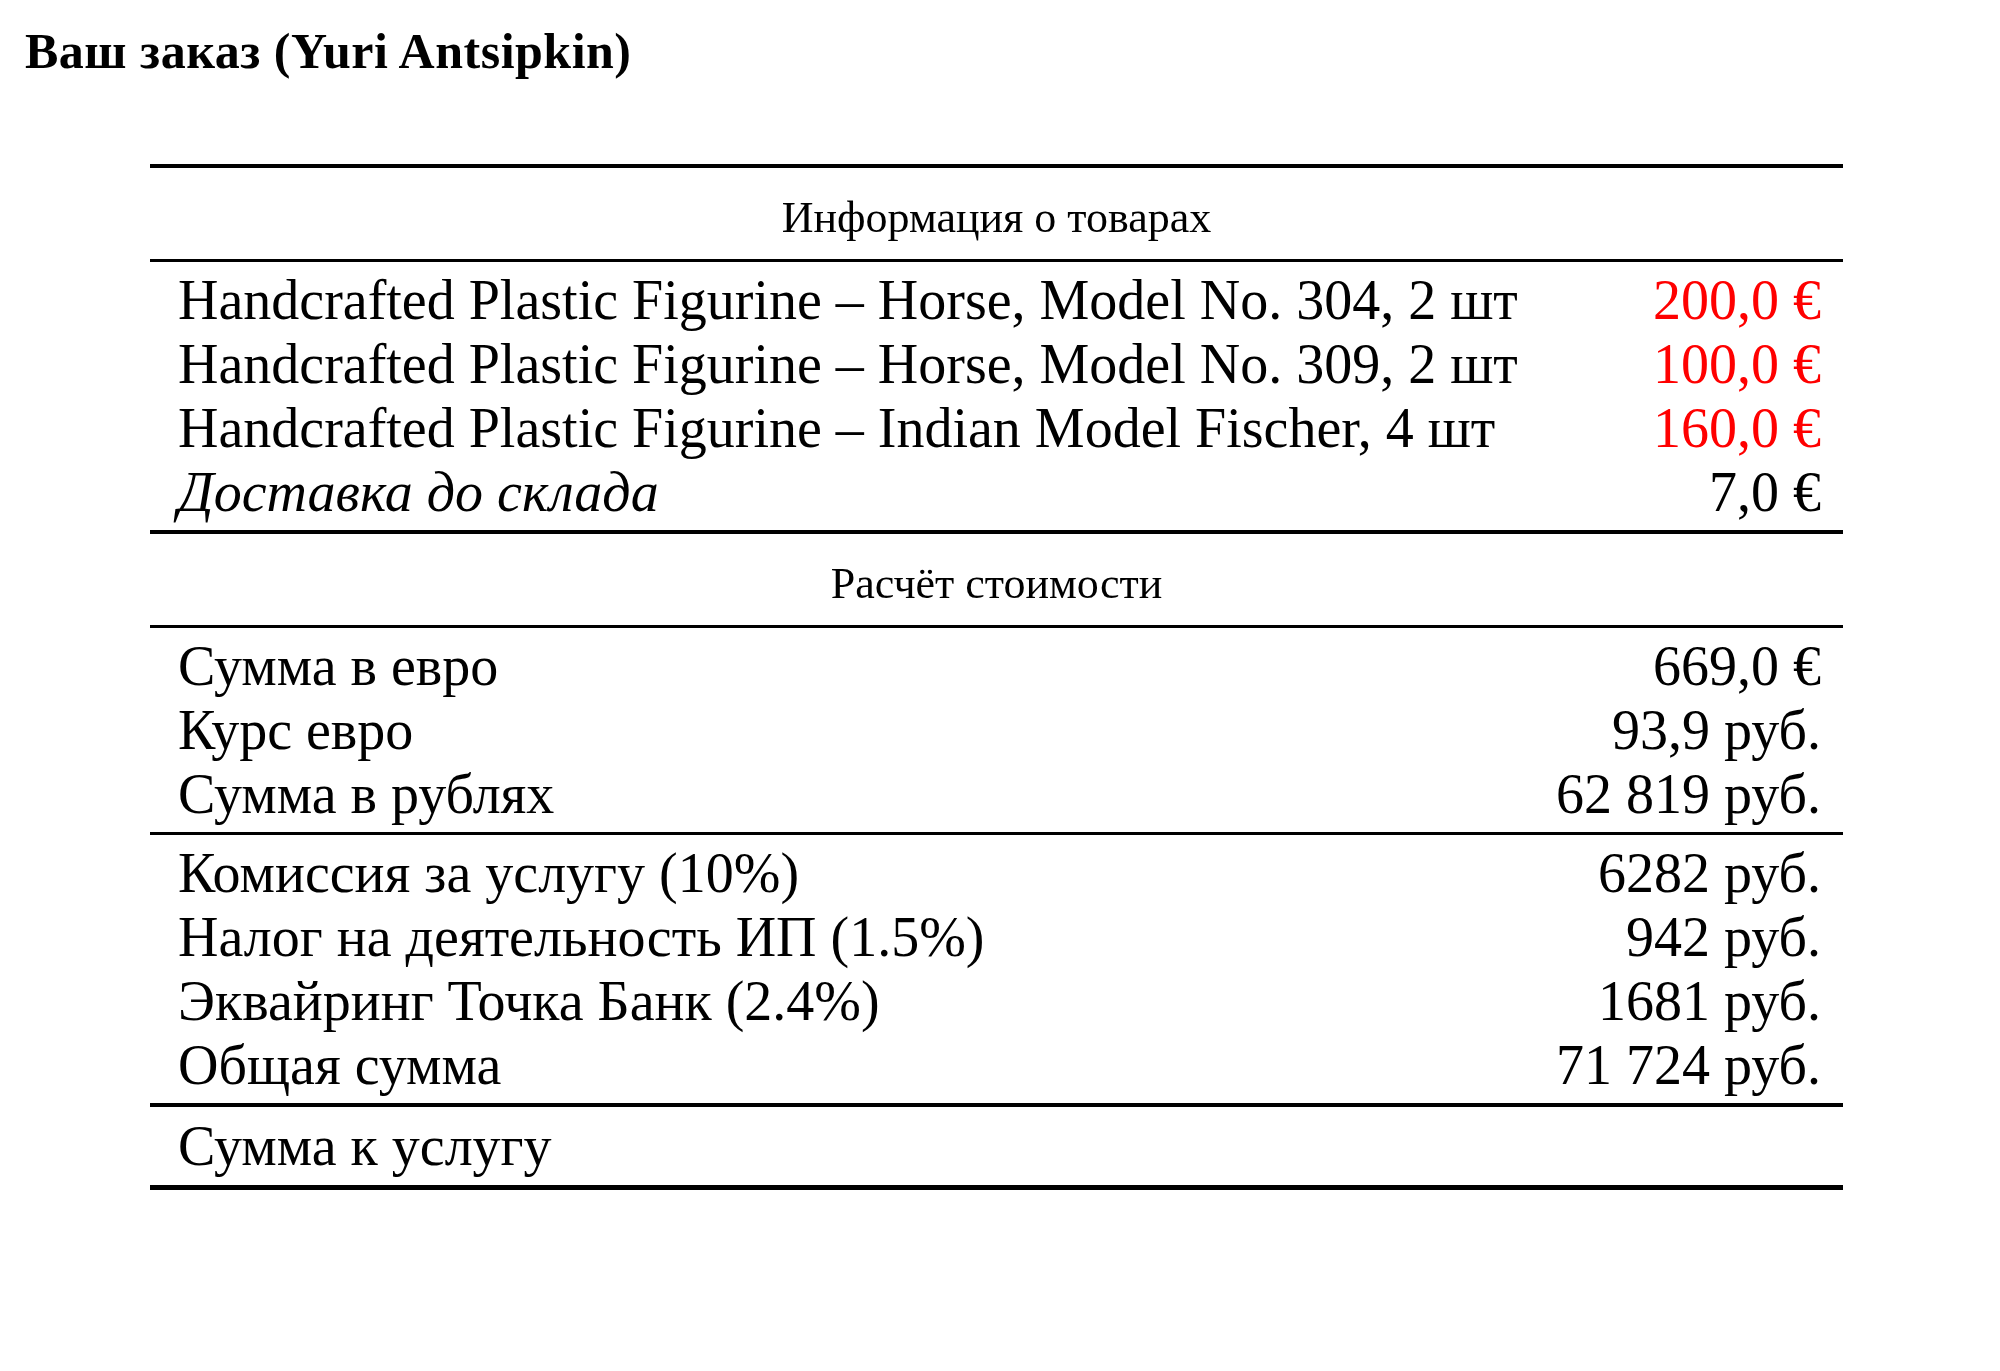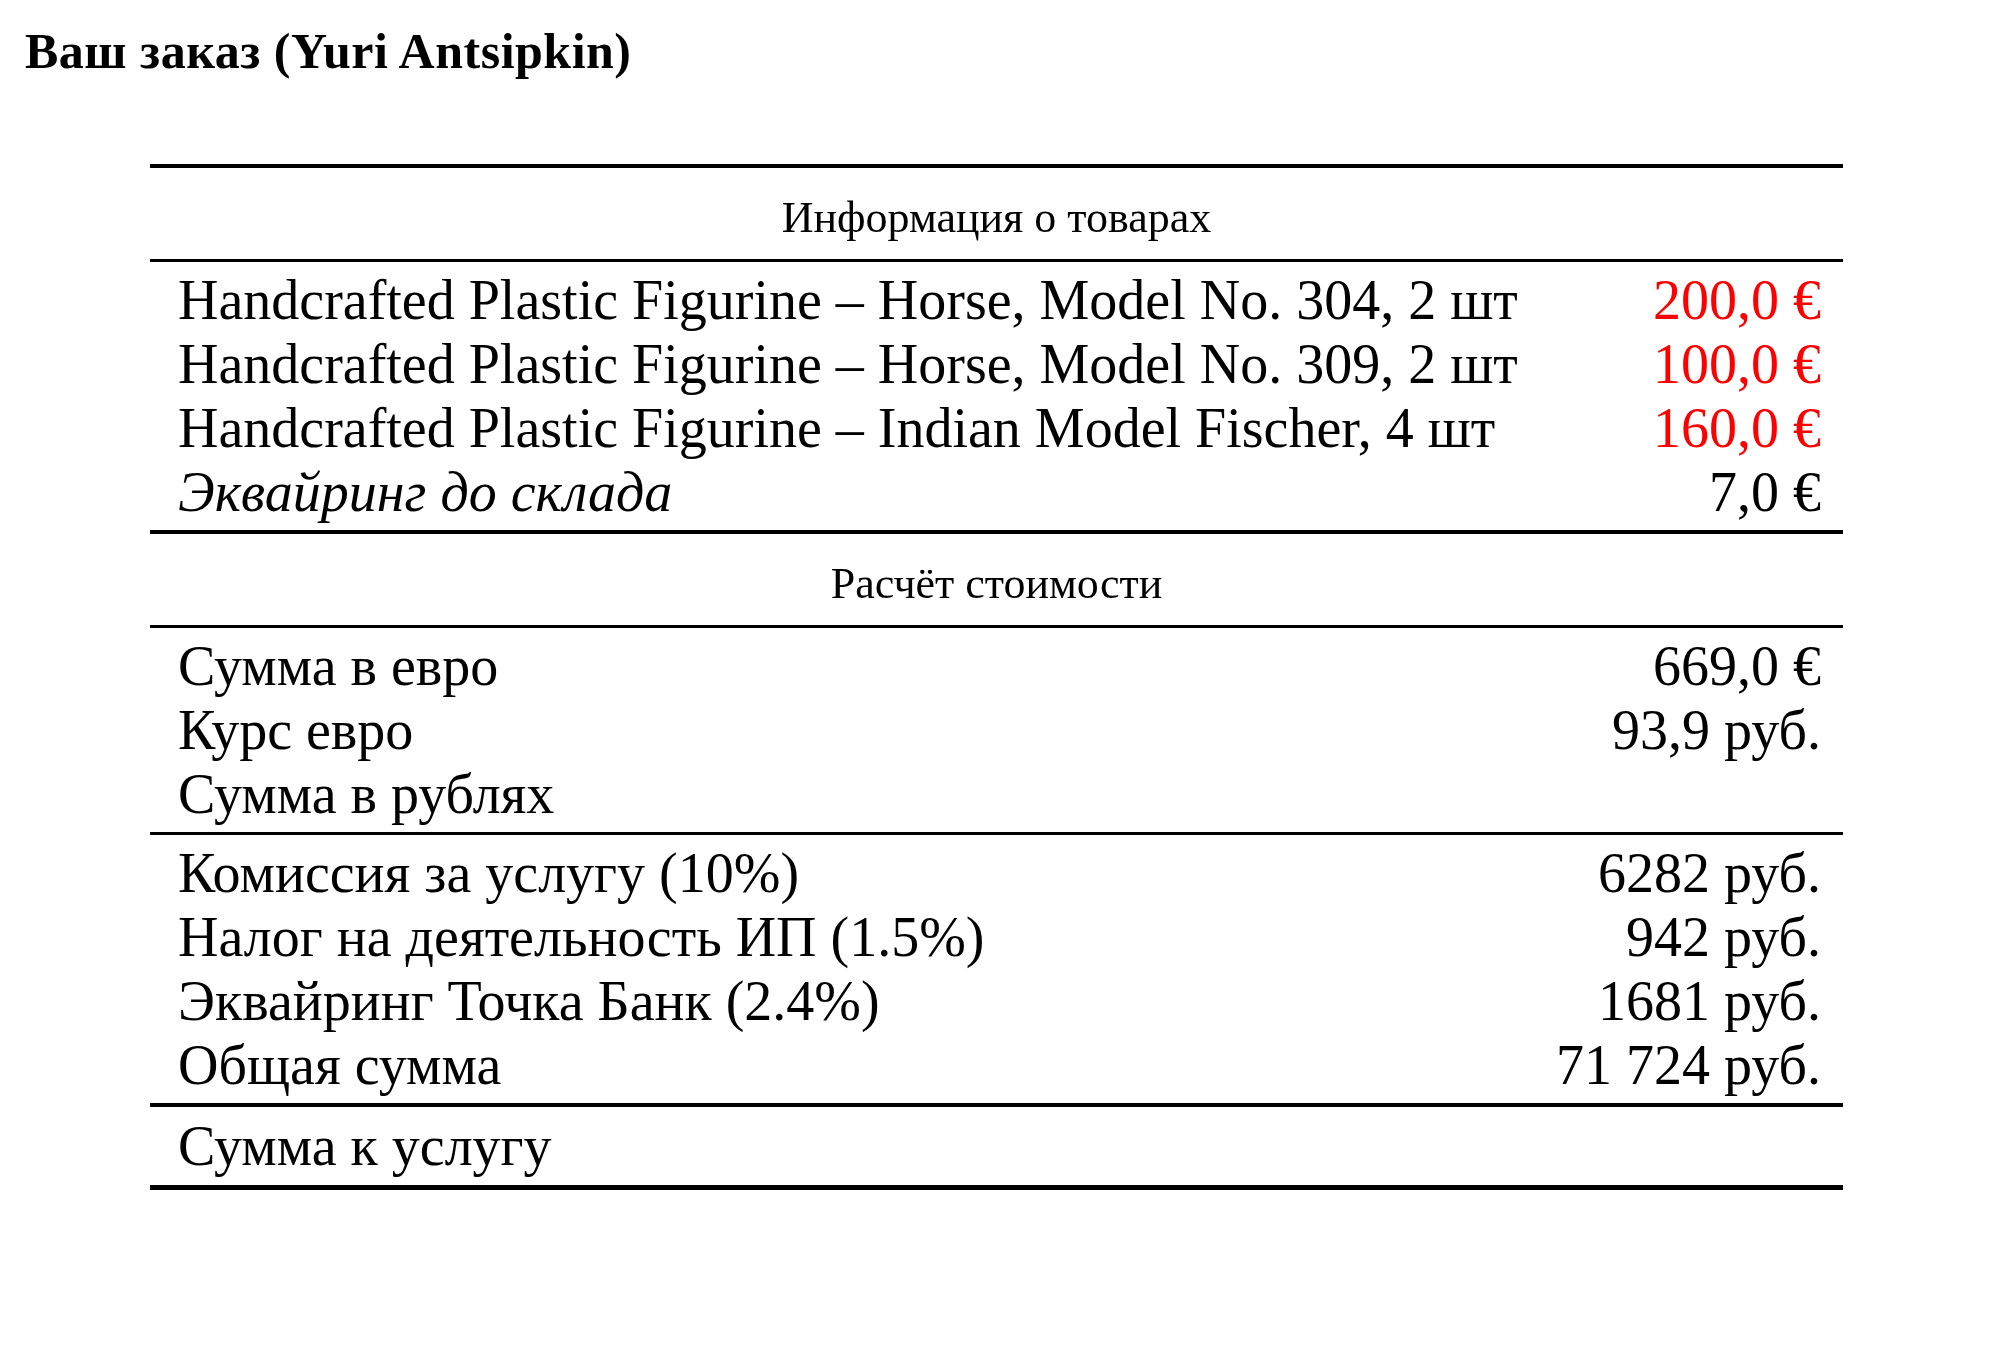--- a/index.html
+++ b/index.html
@@ -66,21 +66,21 @@
     </div>
     <div class="row">
       <span class="label">Handcrafted Plastic Figurine – Horse, Model No. 309, 2 шт</span>
       <span class="value red">100,0 €</span>
     </div>
     <div class="row">
       <span class="label">Handcrafted Plastic Figurine – Indian Model Fischer, 4 шт</span>
       <span class="value red">160,0 €</span>
     </div>
     <div class="row">
-      <span class="label italic">Эквайринг до склада</span>
+      <span class="label italic">Доставка до склада</span>
       <span class="value">7,0 €</span>
     </div>
   </div>
 
   <div class="rule r4"></div>
 
   <div class="sec-header">Расчёт стоимости</div>
 
   <div class="rule r3"></div>
 
@@ -88,20 +88,21 @@
     <div class="row">
       <span class="label">Сумма в евро</span>
       <span class="value">669,0 €</span>
     </div>
     <div class="row">
       <span class="label">Курс евро</span>
       <span class="value">93,9 руб.</span>
     </div>
     <div class="row">
       <span class="label">Сумма в рублях</span>
+      <span class="value">62 819 руб.</span>
     </div>
   </div>
 
   <div class="rule r3"></div>
 
   <div class="rows">
     <div class="row">
       <span class="label">Комиссия за услугу (10%)</span>
       <span class="value">6282 руб.</span>
     </div>

